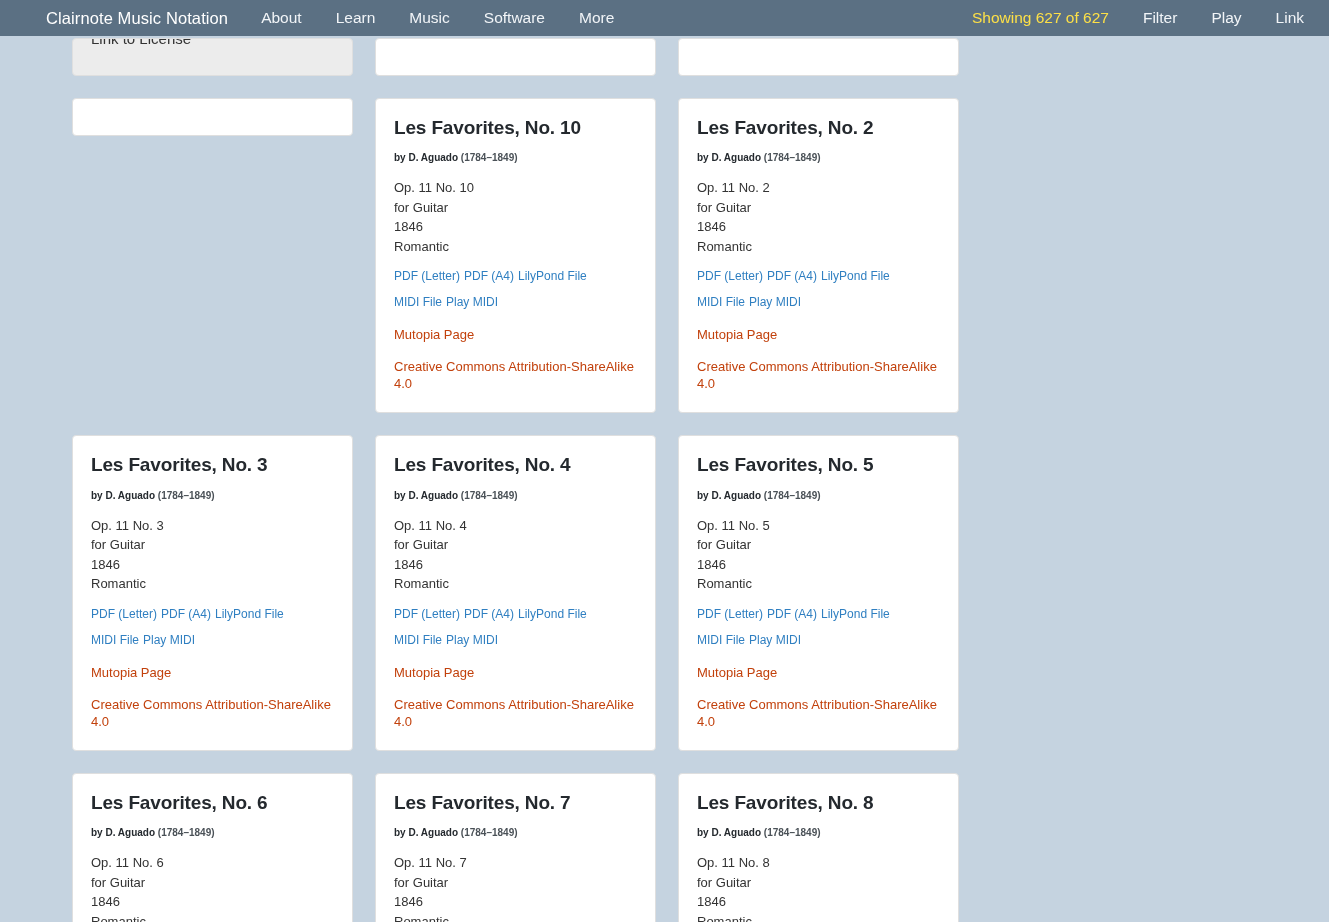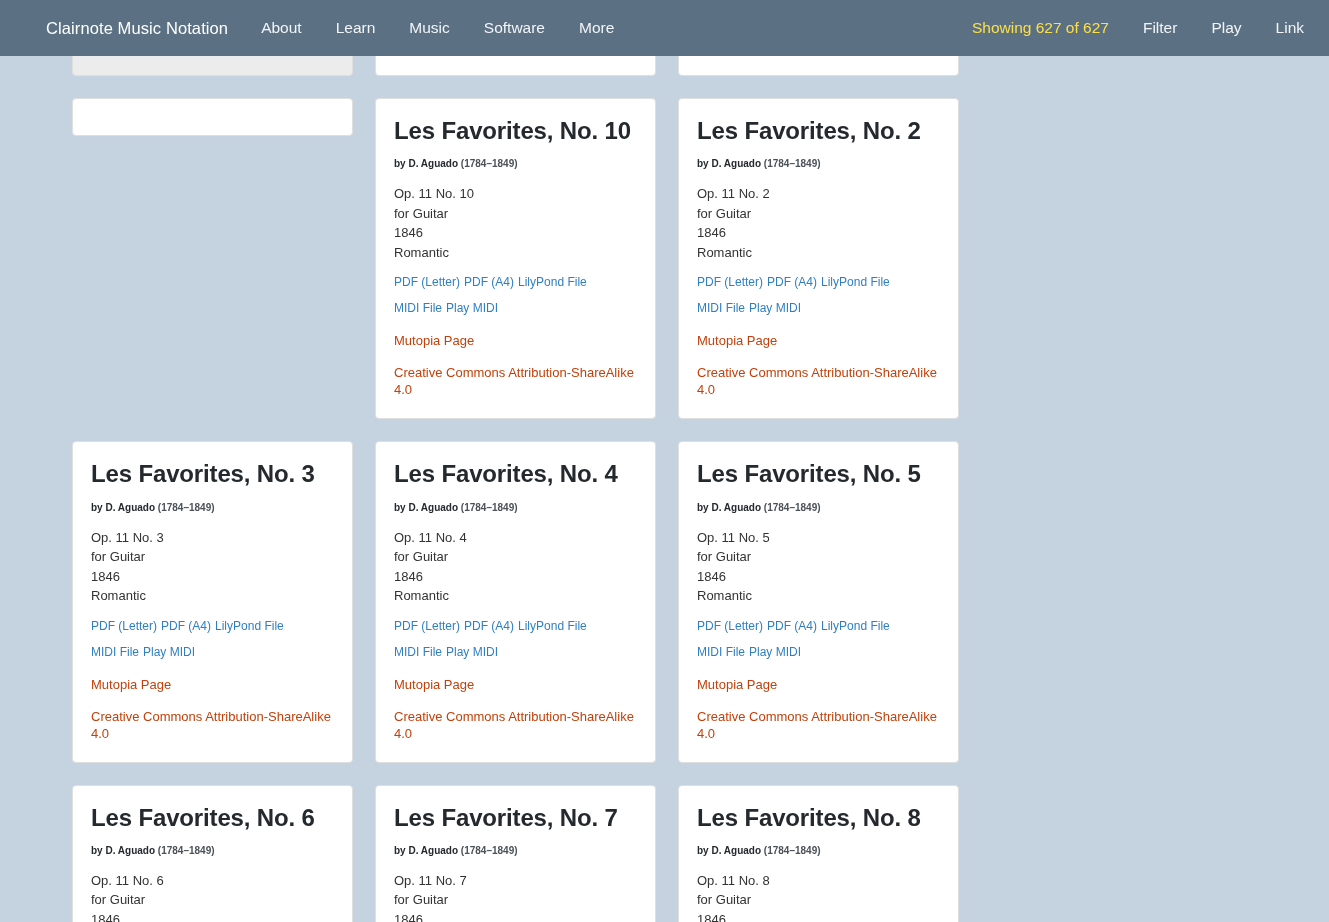--- a/index.html
+++ b/index.html
@@ -15,21 +15,21 @@
     font-family: "Liberation Sans", sans-serif;
     font-size: 15px;
     color: #333333;
   }
 
   
   .navbar {
     position: absolute;
     top: 0; left: 0;
     width: 1329px;
-    height: 56px;
+    height: 36px;
     background: #5b7083;
     display: flex;
     align-items: center;
     z-index: 50;
   }
   .nav-left {
     display: flex;
     align-items: center;
     margin-left: 30px;
   }
@@ -94,21 +94,21 @@
     overflow: hidden;
   }
   .card.clipped .clip-text {
     font-size: 15px;
     color: #333333;
     line-height: 16px;
     margin-top: -8px;
   }
 
   .card-title {
-    font-size: 24px;
+    font-size: 19px;
     font-weight: bold;
     color: #24292e;
     line-height: 1.18;
     letter-spacing: -0.15px;
     margin-bottom: 13px;
   }
 
   .card-by {
     font-size: 10px;
     font-weight: bold;

